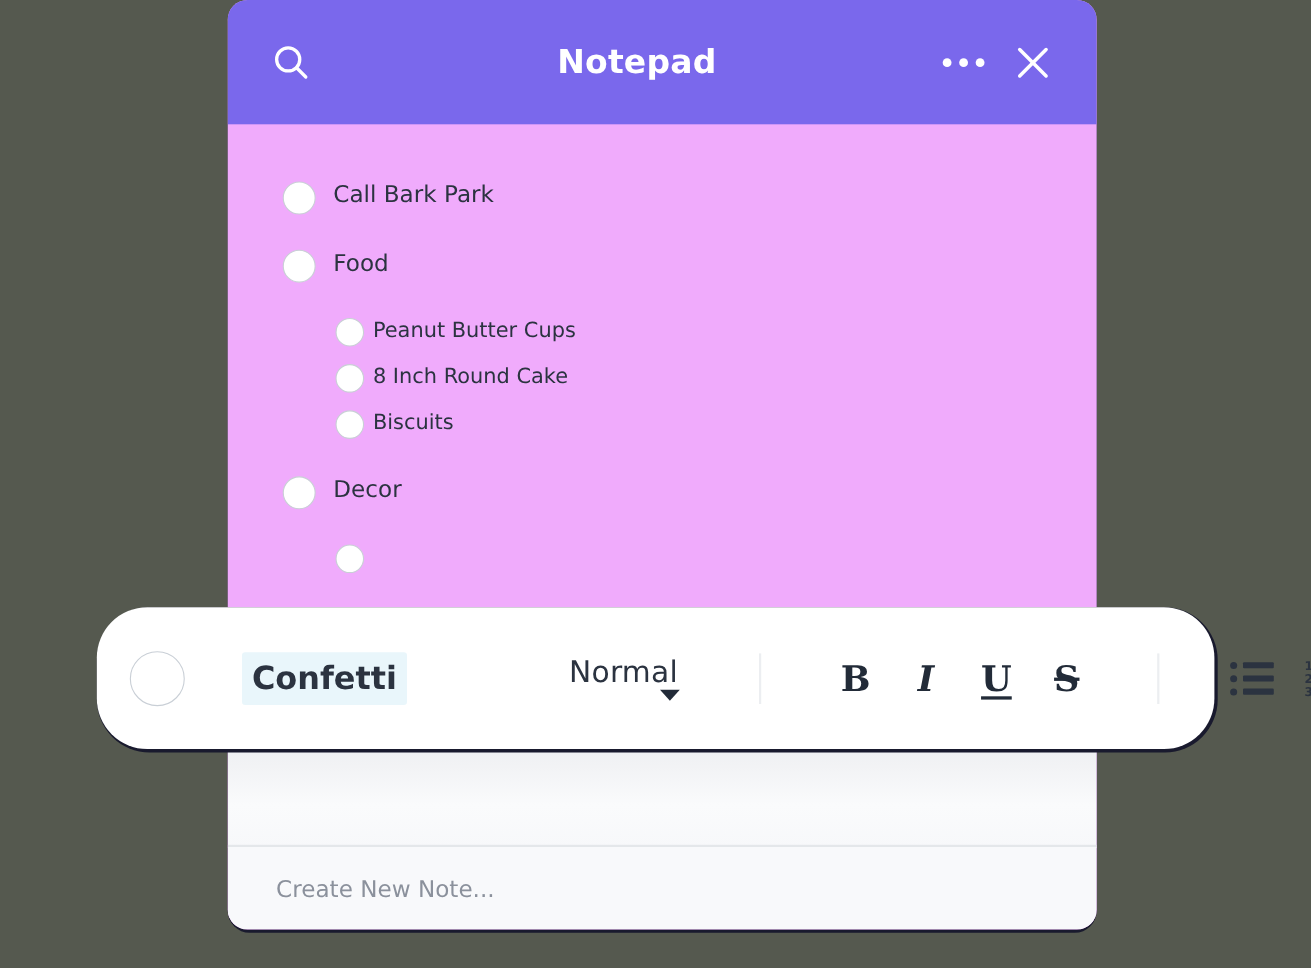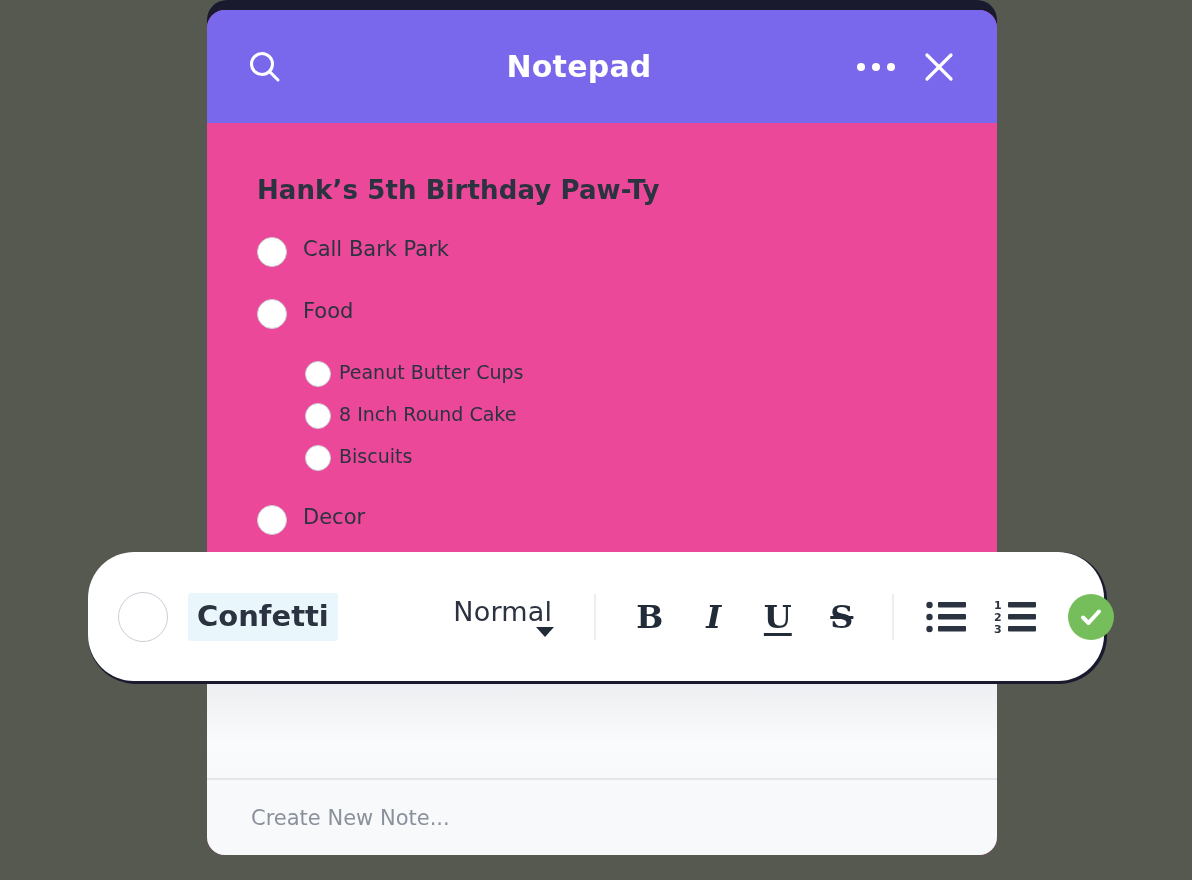--- a/index.html
+++ b/index.html
@@ -19,23 +19,22 @@
     width:790px; height:848px;
     border-radius:20px;
     background:#191a2e;
     filter: blur(0px);
   }
   .phone {
     position:absolute;
     left:207px; top:0px;
     width:790px; height:845px;
     border-radius:18px;
-    background:#ec4899;
+    background:#f0abfc;
     overflow:hidden;
-    margin-top:10px;
   }
 
   
   .app-header {
     position:relative;
     height:113px;
     background:#7a68ec;
     display:flex;
     align-items:center;
     padding:0 40px;
@@ -118,20 +117,21 @@
   }
   .toolbar {
     position:absolute;
     left:88px; top:552px;
     width:1016px; height:129px;
     border-radius:46px;
     background:#ffffff;
     display:flex;
     align-items:center;
     padding:0 34px 0 30px;
+    gap:32px;
   }
 
   .tb-cbox {
     width:50px; height:50px;
     border-radius:50%;
     border:1.6px solid #c9cfd6;
     background:#fff;
     flex:0 0 auto;
     margin-right:20px;
     cursor:pointer;
@@ -224,21 +224,20 @@
         <div class="icon-btn">
           <svg width="36" height="36" viewBox="0 0 36 36">
             <line x1="6" y1="6" x2="30" y2="30" stroke="#ffffff" stroke-width="3.2" stroke-linecap="round"></line>
             <line x1="30" y1="6" x2="6" y2="30" stroke="#ffffff" stroke-width="3.2" stroke-linecap="round"></line>
           </svg>
         </div>
       </div>
     </div>
 
     <div class="note-body">
-      <div class="note-title">Hank’s 5th Birthday Paw-Ty</div>
 
       <div class="todo">
         <div class="cbox"></div>
         <div class="todo-label">Call Bark Park</div>
       </div>
 
       <div class="todo">
         <div class="cbox"></div>
         <div class="todo-label">Food</div>
       </div>

